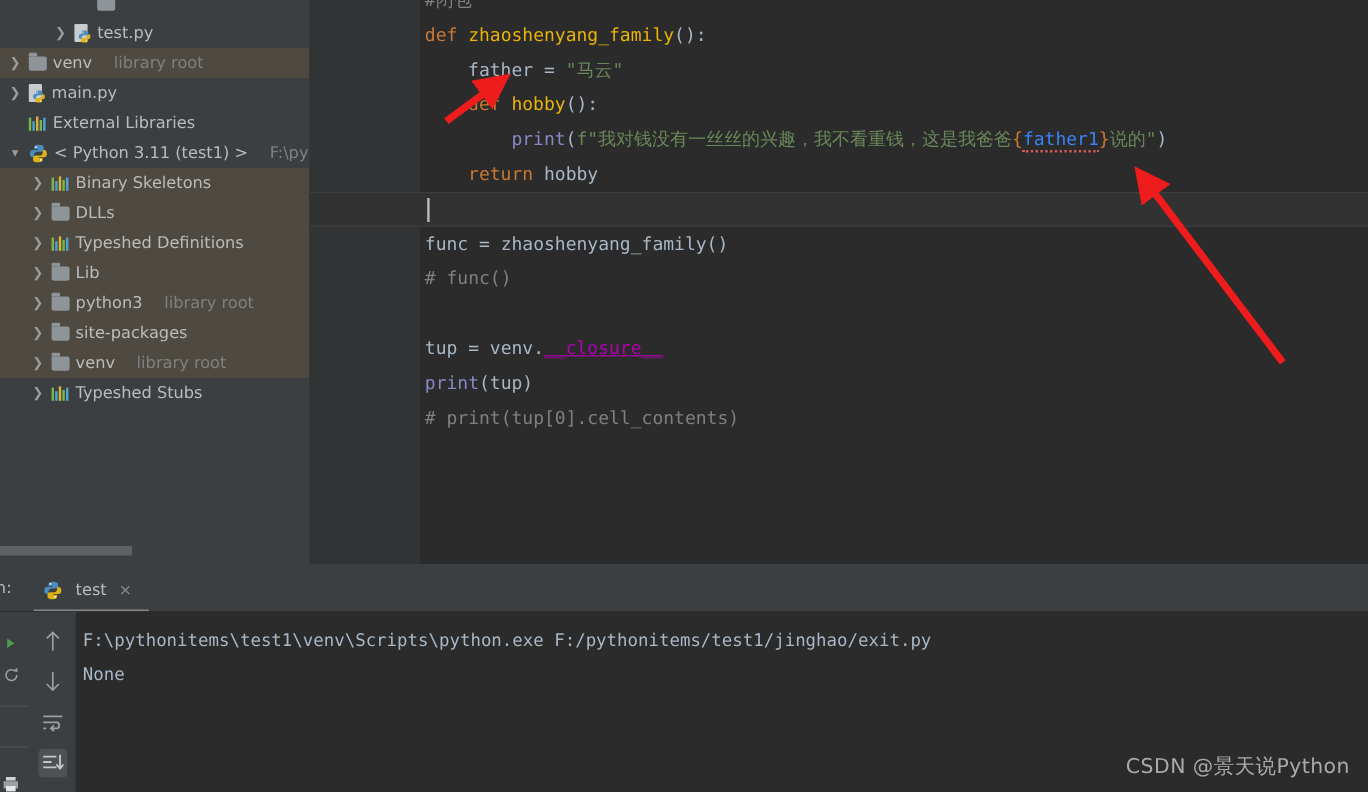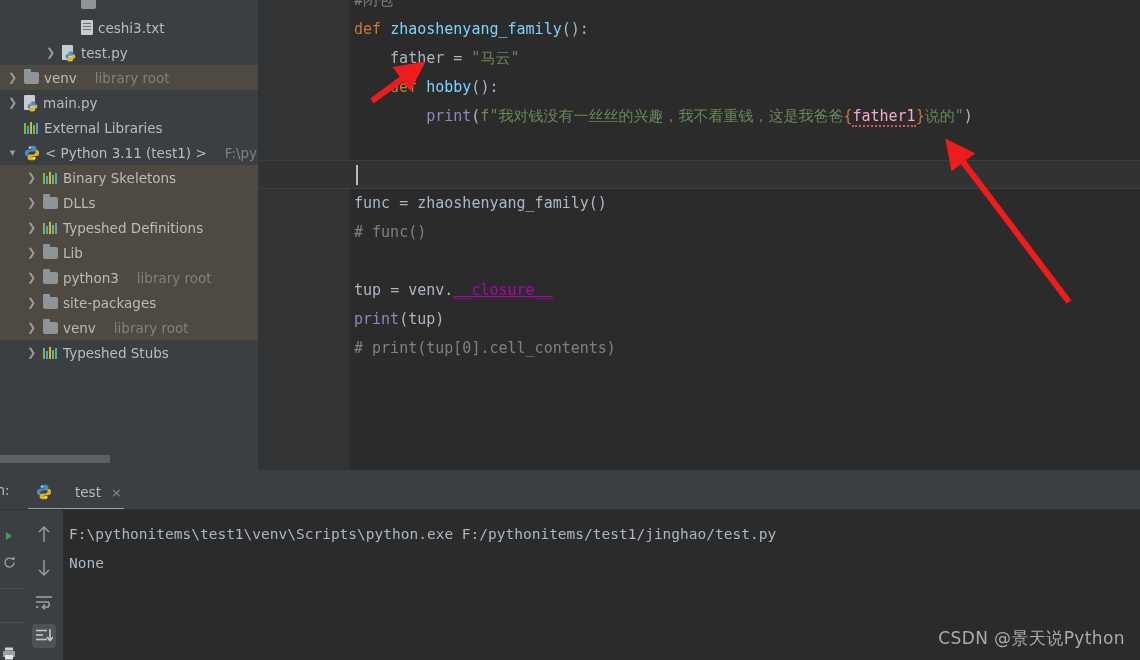--- a/index.html
+++ b/index.html
@@ -107,28 +107,28 @@
     position: absolute; left: 0; width: 1140px; height: 29px; background: #323232;
   }
   .cur-line-top, .cur-line-bot {
     position: absolute; left: 0; width: 1140px; height: 1px; background: #3c3f41;
   }
   .caret {
     position: absolute; width: 2px; height: 20px; background: #bbbbbb;
   }
   
   .c-kw    { color: #cc7832; }
-  .c-fn    { color: #7dd3fc; }
+  .c-fn    { color: #eab308; }
   .c-def   { color: #a9b7c6; }
   .c-str   { color: #6a8759; }
   .c-com   { color: #808080; }
   .c-bi    { color: #8888c6; }
   .c-magic { color: #b200b2; text-decoration: underline; }
   .c-brace { color: #cc7832; }
-  .c-err   { color: #f9a8d4; }
+  .c-err   { color: #3b82f6; }
   .squiggle {
     border-bottom: 2px dotted #cf5b56;
     padding-bottom: 0px;
   }
 
   
   .fold {
     position: absolute; width: 11px; height: 11px;
     border: 1px solid #7a7d7f; border-radius: 1px; background: #313335;
   }
@@ -155,21 +155,21 @@
     position: absolute; left: 0; top: 5px; width: 1140px; height: 32px;
   }
   .run-label {
     position: absolute; left: -12px; top: 7px;
     font-size: 13.5px; color: #bbbbbb;
   }
   .run-tab {
     position: absolute; left: 28px; top: 3px; height: 28px;
     display: flex; align-items: center; padding: 0 8px;
   }
-  .run-tab .tab-text { font-size: 13.5px; color: #bbbbbb; margin-left: 18px; }
+  .run-tab .tab-text { font-size: 13.5px; color: #bbbbbb; margin-left: 6px; }
   .run-tab .tab-close {
     margin-left: 10px; color: #888b8d; font-size: 13px; line-height: 1;
   }
   .tab-underline {
     position: absolute; left: 28px; top: 33px; width: 96px; height: 3px;
     background: #9a9ea1;
   }
   .run-divider {
     position: absolute; left: 0; top: 39px; width: 1140px; height: 1px;
     background: #2f3132;
@@ -215,27 +215,20 @@
   <div class="top-area">
 
     <div class="tree-panel">
       <div class="tree-rows" id="tree-rows">
           <div class="tree-row">
             <span style="display:inline-block;width:63px"></span>
             <span class="arrow"></span>
             <span style="display:inline-block;width:5px"></span>
             <span class="ic ic-folder"></span>
             <span class="lbl"></span>
-          </div>
-          <div class="tree-row">
-            <span style="display:inline-block;width:63px"></span>
-            <span class="arrow"></span>
-            <span style="display:inline-block;width:5px"></span>
-            <span class="ic ic-txt"></span>
-            <span class="lbl">ceshi3.txt</span>
           </div>
           <div class="tree-row">
             <span style="display:inline-block;width:44px"></span>
             <span class="arrow">❯</span>
             <span style="display:inline-block;width:5px"></span>
             <span class="ic ic-py">
               <span class="pyfile"></span>
               <span class="pysnake"><svg width="11" height="11" viewBox="0 0 16 16">
                   <path d="M7.6 0.7c-2 0-3.2 0.8-3.2 2.1v1.6h3.4v0.5H3.2C1.8 4.9 0.9 5.9 0.9 7.9s0.8 3 2.2 3h1.3V9.1c0-1.5 1.3-2.6 2.8-2.6h3.1c1.2 0 2.1-0.9 2.1-2.1V2.8C12.4 1.5 11 0.7 9.1 0.7H7.6z" fill="#4b8bbe"></path>
                   <circle cx="6" cy="2.6" r="0.8" fill="#fff"></circle>
@@ -410,20 +403,21 @@
         </div>
       <div class="code-area" id="code-area">
           <div class="cur-line-bg" style="top: 160px; left: -92px;"></div>
           <div class="cur-line-top" style="top: 160px; left: -92px;"></div>
           <div class="cur-line-bot" style="top: 188px; left: -92px;"></div>
           <div class="code-line" style="top: -14px; left: 4px;"><span class="c-com">#闭包</span></div>
           <div class="code-line" style="top: 15px; left: 4px;"><span class="c-kw">def</span> <span class="c-fn">zhaoshenyang_family</span><span class="c-def">():</span></div>
           <div class="code-line" style="top: 44px; left: 40.08px;"><span class="c-def">father</span> <span class="c-def">=</span> <span class="c-str">"马云"</span></div>
           <div class="code-line" style="top: 73px; left: 40.08px;"><span class="c-kw">def</span> <span class="c-fn">hobby</span><span class="c-def">():</span></div>
           <div class="code-line" style="top: 102px; left: 76.16px;"><span class="c-bi">print</span><span class="c-def">(</span><span class="c-str">f</span><span class="c-str">"我对钱没有一丝丝的兴趣，我不看重钱，这是我爸爸</span><span class="c-brace">{</span><span class="c-err squiggle">father1</span><span class="c-brace">}</span><span class="c-str">说的"</span><span class="c-def">)</span></div>
+          <div class="code-line" style="top: 131px; left: 40.08px;"><span class="c-kw">return</span> <span class="c-def">hobby</span></div>
           <div class="caret" style="top: 165px; left: 6px;"></div>
           <div class="code-line" style="top: 189px; left: 4px;"><span class="c-def">func</span> <span class="c-def">=</span> <span class="c-def">zhaoshenyang_family()</span></div>
           <div class="code-line" style="top: 218px; left: 4px;"><span class="c-com"># func()</span></div>
           <div class="code-line" style="top: 276px; left: 4px;"><span class="c-def">tup</span> <span class="c-def">=</span> <span class="c-def">venv.</span><span class="c-magic">__closure__</span></div>
           <div class="code-line" style="top: 305px; left: 4px;"><span class="c-bi">print</span><span class="c-def">(tup)</span></div>
           <div class="code-line" style="top: 334px; left: 4px;"><span class="c-com"># print(tup[0].cell_contents)</span></div>
         </div>
     </div>
   </div>
 
@@ -495,21 +489,21 @@
           <line x1="1" y1="2.5" x2="12" y2="2.5" stroke="#c3c7ca" stroke-width="1.6"></line>
           <line x1="1" y1="7" x2="8" y2="7" stroke="#c3c7ca" stroke-width="1.6"></line>
           <line x1="1" y1="11.5" x2="12" y2="11.5" stroke="#c3c7ca" stroke-width="1.6"></line>
           <line x1="15" y1="1" x2="15" y2="12" stroke="#c3c7ca" stroke-width="1.6"></line>
           <polyline points="12,9 15,12.5 18,9" fill="none" stroke="#c3c7ca" stroke-width="1.6"></polyline>
         </svg>
       </div>
     </div>
 
     <div class="console-out" id="console-out">
-        <div class="console-line">F:\pythonitems\test1\venv\Scripts\python.exe F:/pythonitems/test1/jinghao/test.py</div>
+        <div class="console-line">F:\pythonitems\test1\venv\Scripts\python.exe F:/pythonitems/test1/jinghao/exit.py</div>
         <div class="console-line">None</div>
         <div class="console-line"></div>
       </div>
     <div class="watermark">CSDN @景天说Python</div>
   </div>
 
   <svg class="arrows">
     <defs>
       <marker id="ah" markerWidth="5" markerHeight="5" refX="2.6" refY="2.5" orient="auto">
         <polygon points="0,0 5,2.5 0,5" fill="#ee1c1c"></polygon>

